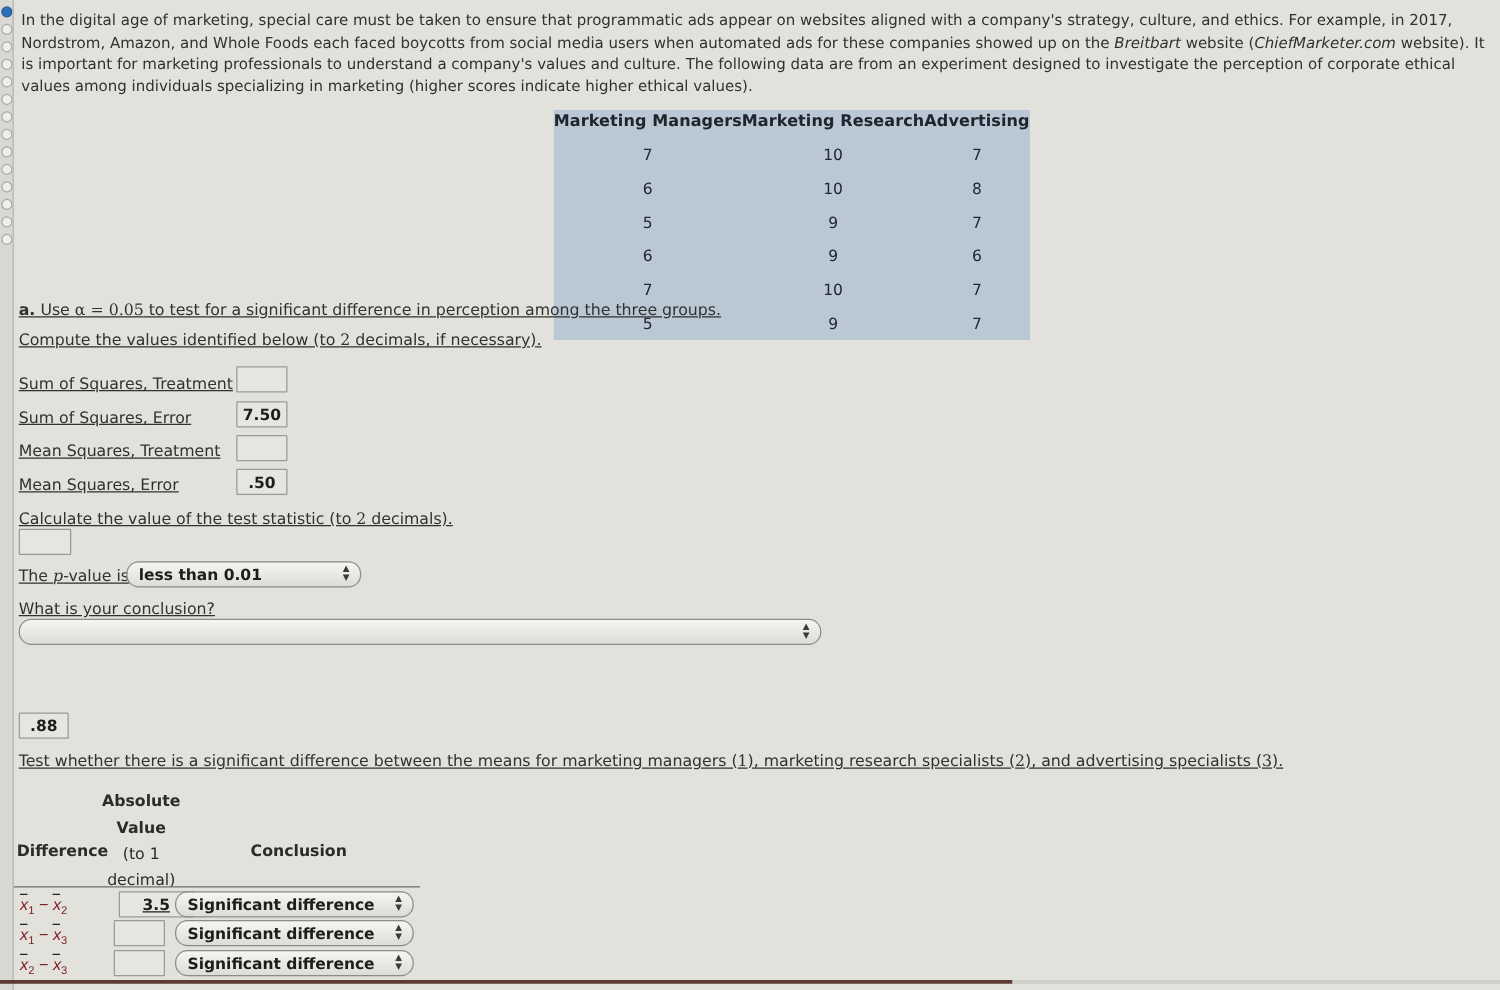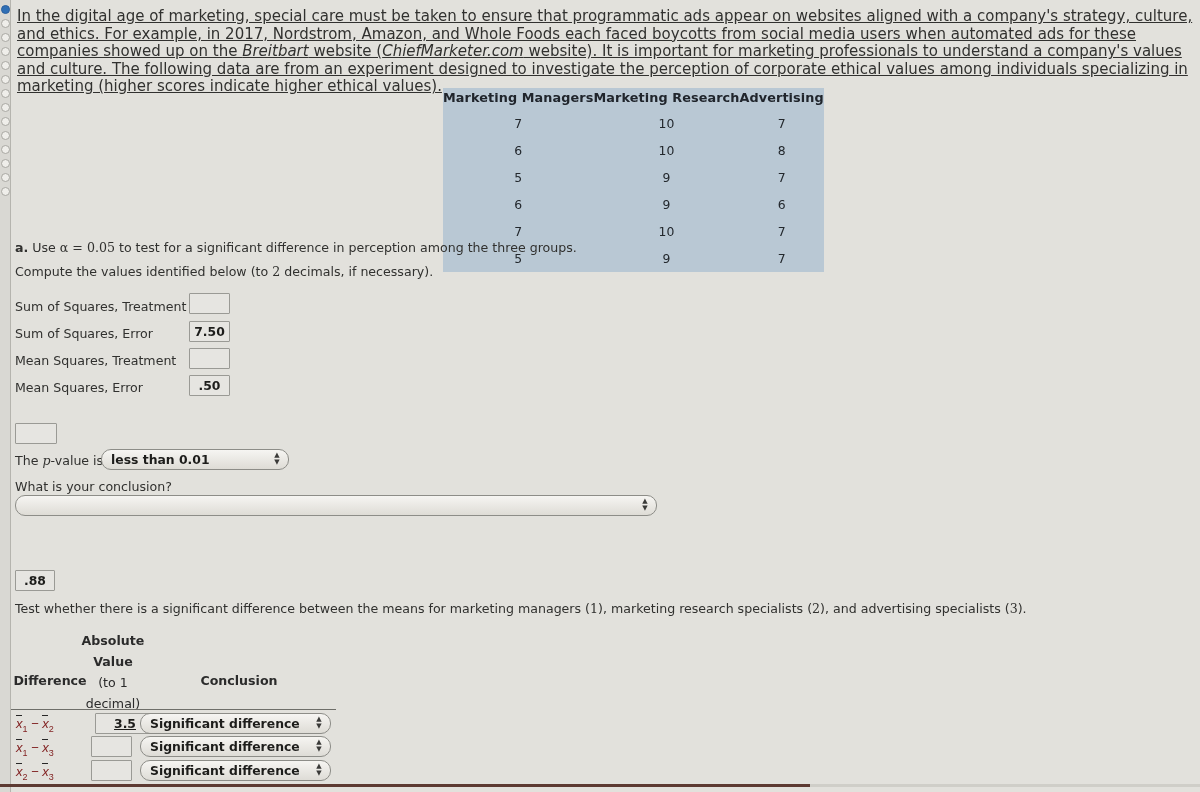--- a/index.html
+++ b/index.html
@@ -48,24 +48,23 @@
     width: 1189px;
     height: 792px;
     box-sizing: border-box;
   }
 
   .intro {
     position: absolute;
     left: 6px;
     top: 8px;
     width: 1176px;
-    font-size: 15px;
+    font-size: 12px;
     line-height: 17.6px;
     color: #31312f;
-    text-decoration: underline;
   }
   .intro .it { font-style: italic; }
 
   
   #data-table {
     position: absolute;
     left: 432px;
     top: 88px;
     width: 355px;
     background: #b9c8d4;
@@ -88,20 +87,21 @@
     color: #23282d;
   }
 
   
   .line {
     position: absolute;
     font-size: 12.6px;
     line-height: 16px;
     color: #31312f;
     white-space: nowrap;
+    text-decoration: underline;
   }
   .line b { font-weight: bold; }
   .mth { font-family: "DejaVu Serif", "Liberation Serif", serif; font-style: italic; }
   .mnum { font-family: "DejaVu Serif", "Liberation Serif", serif; font-style: normal; }
 
   
   .tbox {
     position: absolute;
     box-sizing: border-box;
     height: 21px;
@@ -292,20 +292,21 @@
 
   <div class="line" style="left:4px; top:326px;">Sum of Squares, Error</div>
   <div class="tbox" style="left:178px; top:321px; width:41px;">7.50</div>
 
   <div class="line" style="left:4px; top:353px;">Mean Squares, Treatment</div>
   <div class="tbox" style="left:178px; top:348px; width:41px;"></div>
 
   <div class="line" style="left:4px; top:380px;">Mean Squares, Error</div>
   <div class="tbox" style="left:178px; top:375px; width:41px;">.50</div>
 
+  <div class="line" style="left:4px; top:407px;"><span>Calculate the value of the test statistic (to </span><span class="mnum">2</span><span> decimals).</span></div>
   <div class="tbox" style="left:4px; top:423px; width:42px;"></div>
 
   <div class="line" style="left:4px; top:453px;"><span>The </span><span class="mth">p</span><span>-value is</span></div>
   <div class="sel" style="left:90px; top:449px; width:188px;"><span>less than 0.01</span><span class="arrows">
         <i>▲</i>
         <i>▼</i>
       </span></div>
 
   <div class="line" style="left:4px; top:479px;">What is your conclusion?</div>
   <div class="sel" style="left:4px; top:495px; width:642px;"><span class="arrows">

